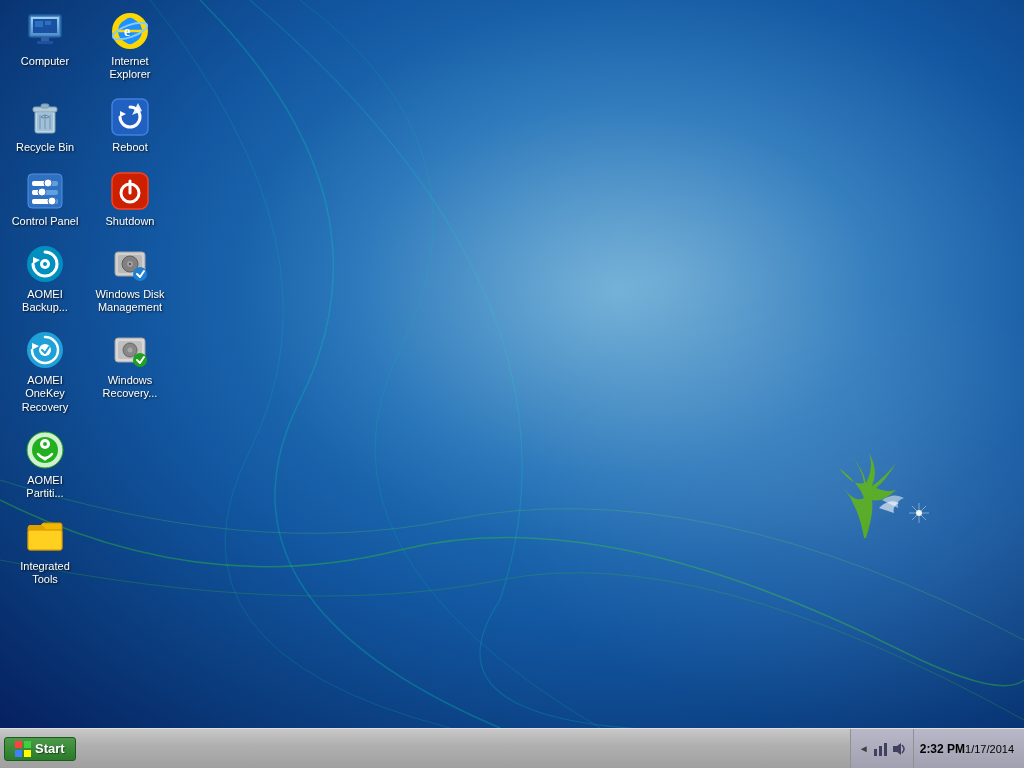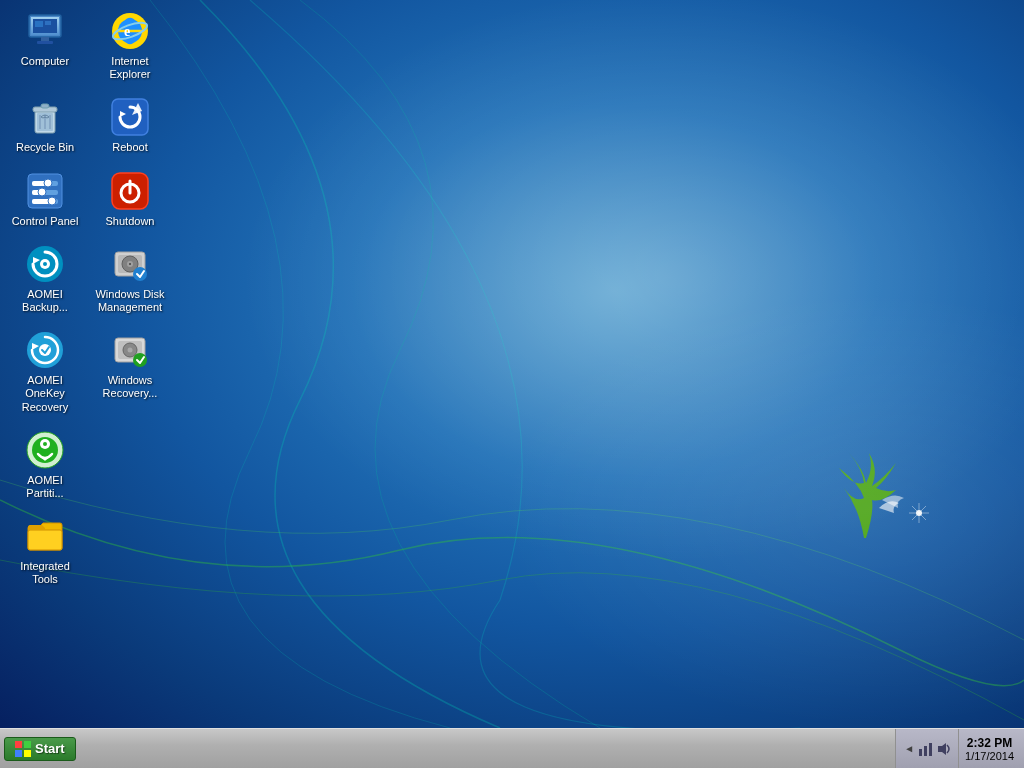--- a/index.html
+++ b/index.html
@@ -143,21 +143,20 @@
 
     .tray-arrow {
       font-size: 10px;
       color: #404040;
       cursor: pointer;
       padding: 2px;
     }
 
     .clock-area {
       display: flex;
-      flex-direction: column;
       align-items: center;
       padding: 0 6px;
       border-left: 1px solid #909090;
       height: 100%;
       justify-content: center;
     }
 
     .clock-time {
       font-size: 12px;
       font-weight: bold;

